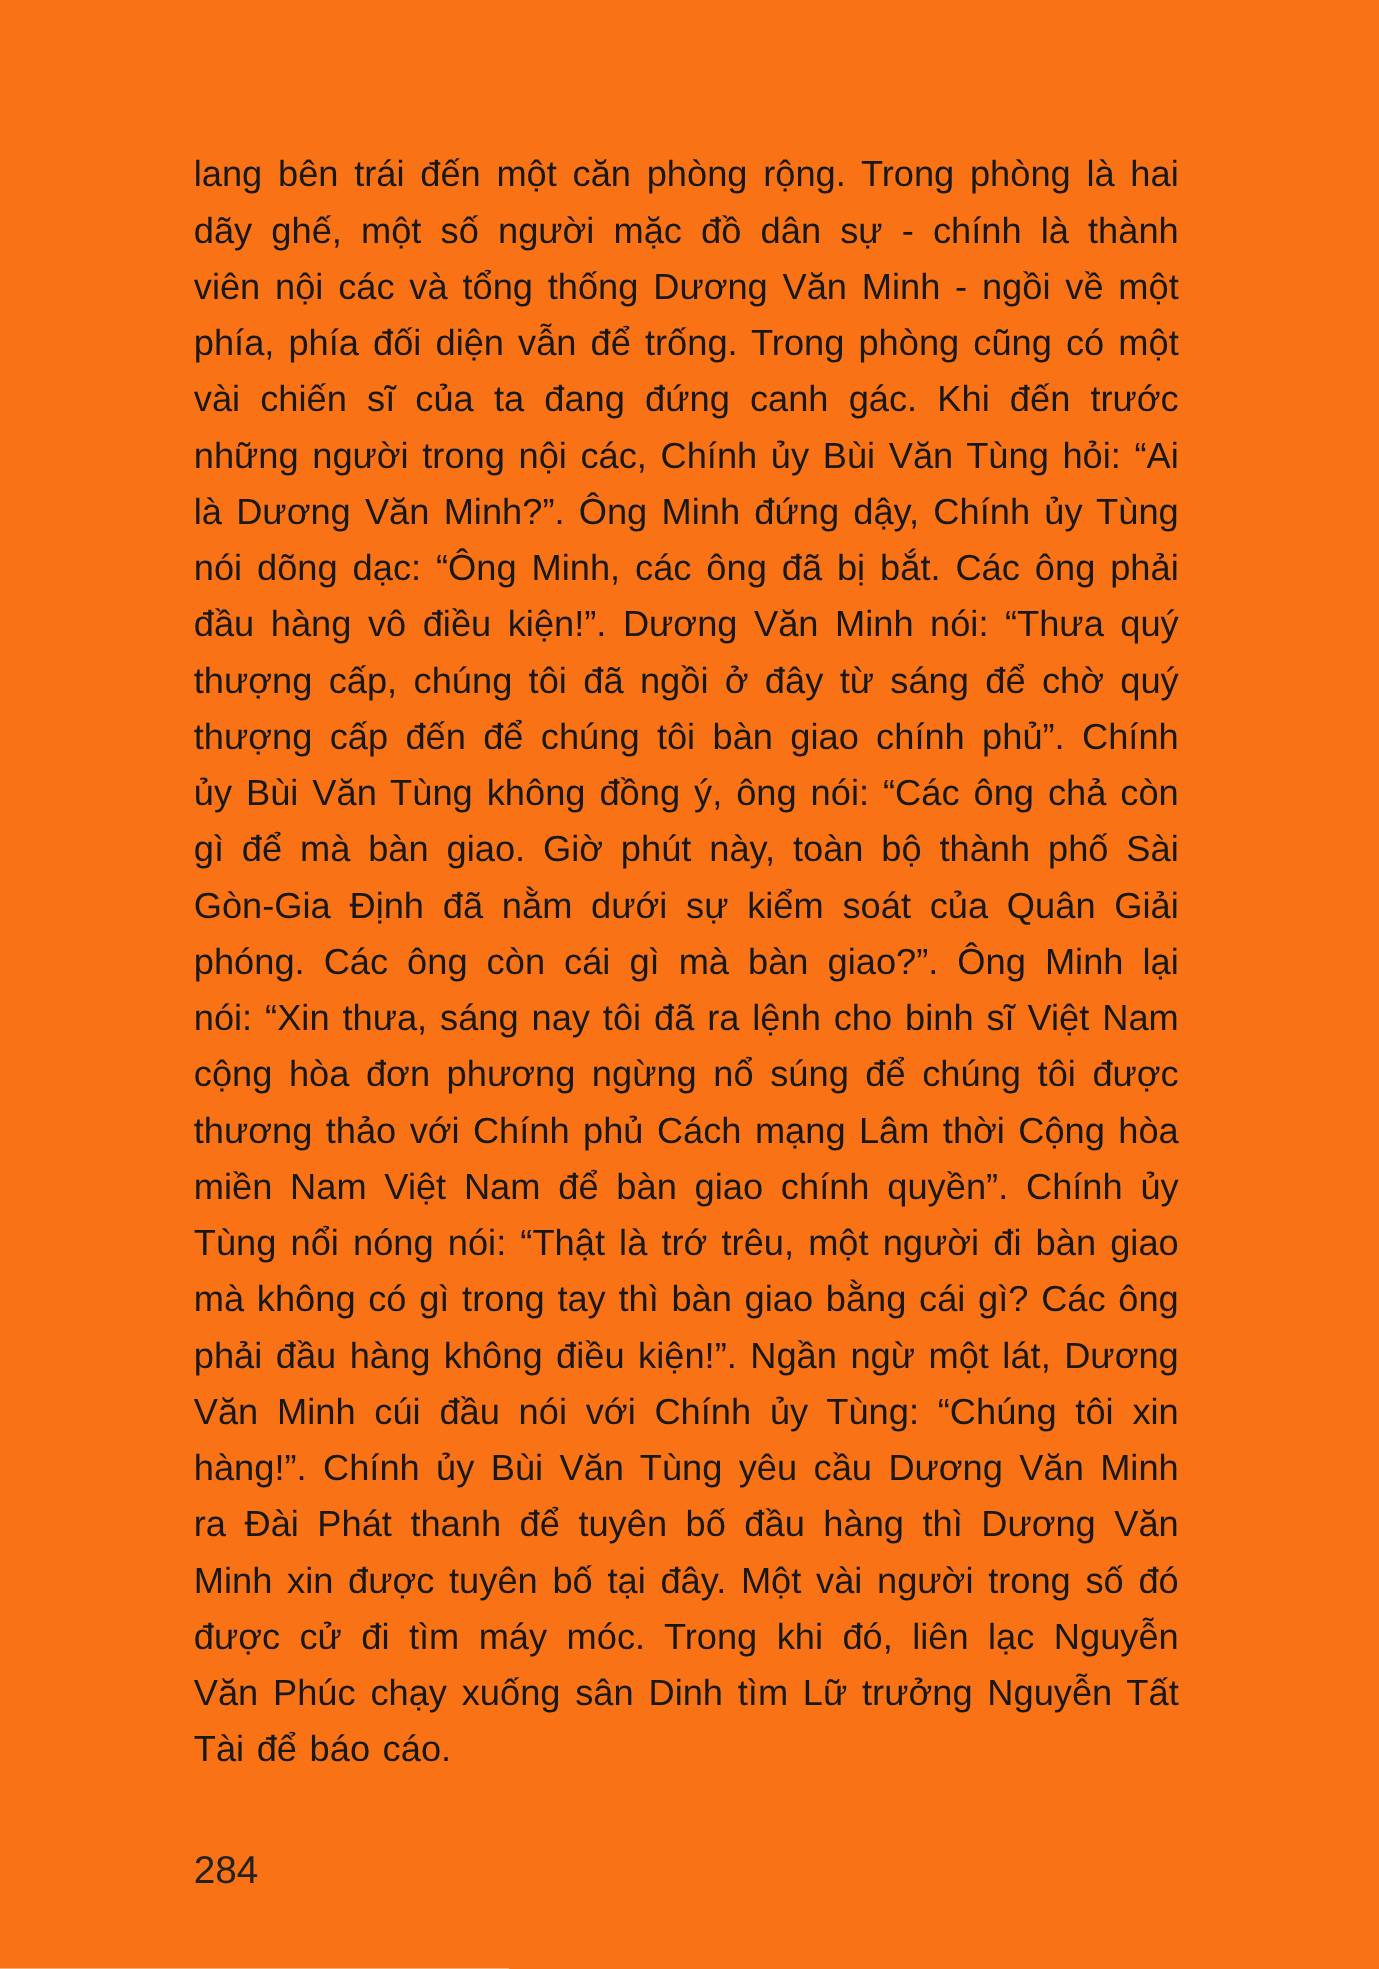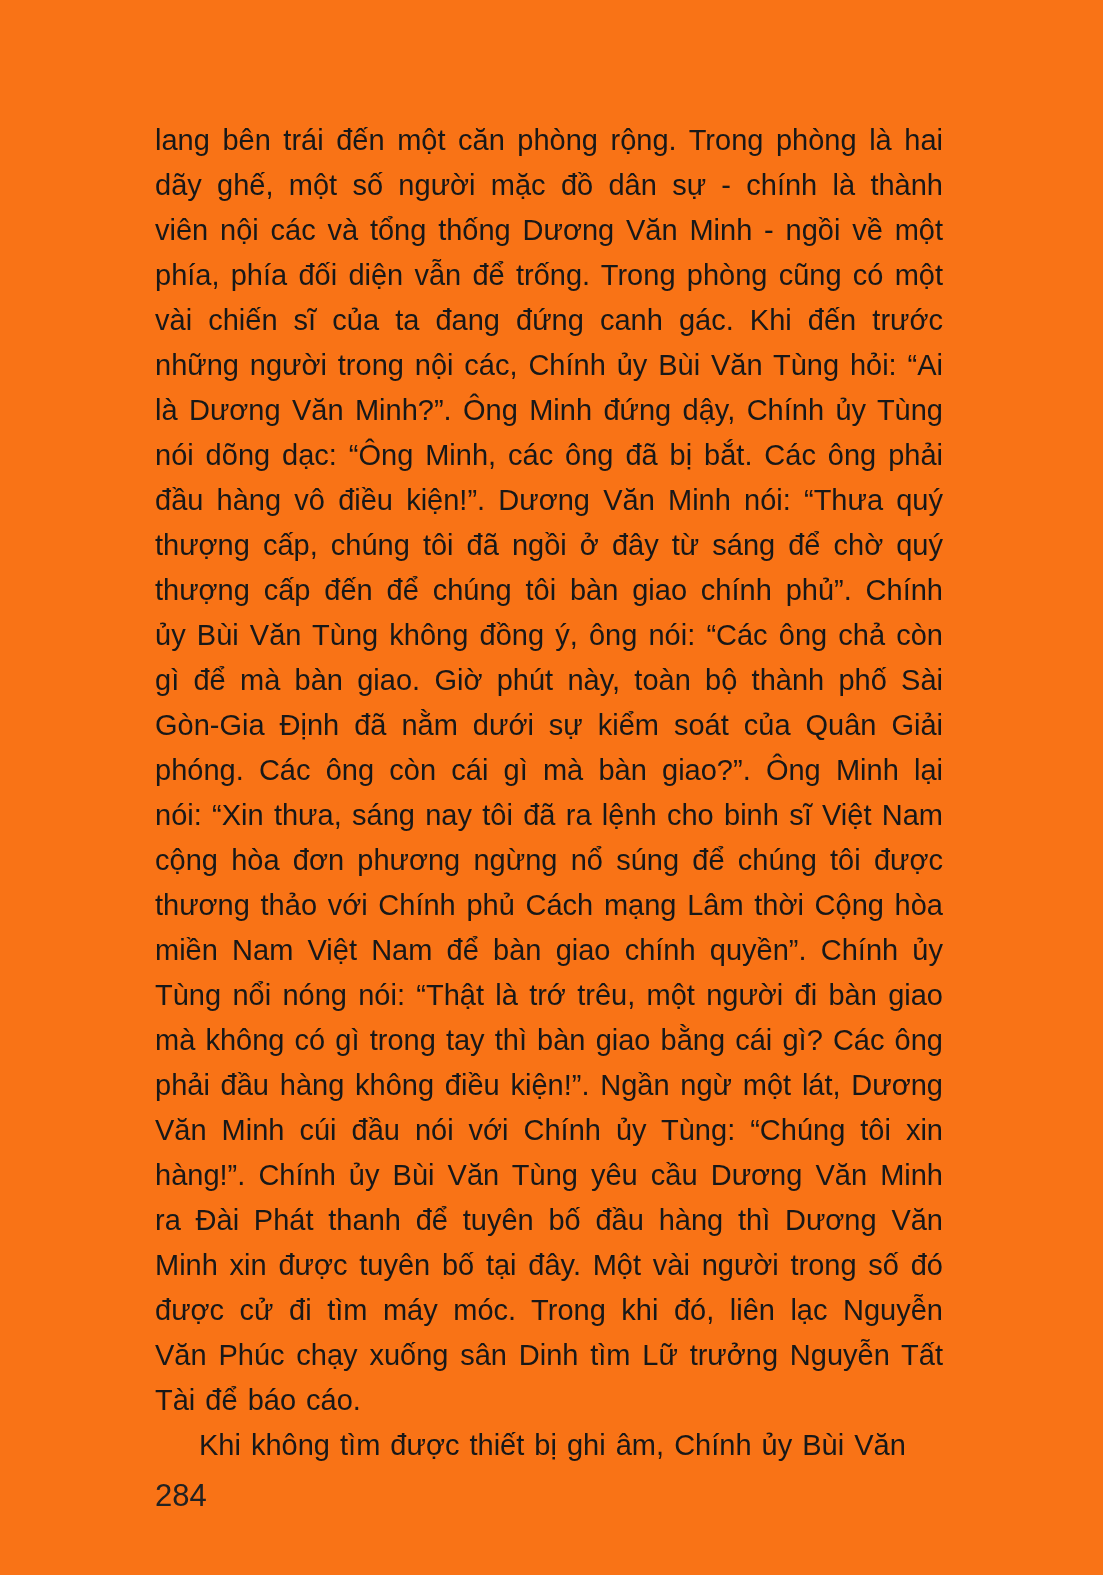--- a/index.html
+++ b/index.html
@@ -40,16 +40,15 @@
     font-size: 31px;
     color: #222222;
   }
 </style>
 </head>
 <body>
 
 <div class="page">
   <div class="text-block">
     <p class="para continuation">lang bên trái đến một căn phòng rộng. Trong phòng là hai dãy ghế, một số người mặc đồ dân sự - chính là thành viên nội các và tổng thống Dương Văn Minh - ngồi về một phía, phía đối diện vẫn để trống. Trong phòng cũng có một vài chiến sĩ của ta đang đứng canh gác. Khi đến trước những người trong nội các, Chính ủy Bùi Văn Tùng hỏi: “Ai là Dương Văn Minh?”. Ông Minh đứng dậy, Chính ủy Tùng nói dõng dạc: “Ông Minh, các ông đã bị bắt. Các ông phải đầu hàng vô điều kiện!”. Dương Văn Minh nói: “Thưa quý thượng cấp, chúng tôi đã ngồi ở đây từ sáng để chờ quý thượng cấp đến để chúng tôi bàn giao chính phủ”. Chính ủy Bùi Văn Tùng không đồng ý, ông nói: “Các ông chả còn gì để mà bàn giao. Giờ phút này, toàn bộ thành phố Sài Gòn-Gia Định đã nằm dưới sự kiểm soát của Quân Giải phóng. Các ông còn cái gì mà bàn giao?”. Ông Minh lại nói: “Xin thưa, sáng nay tôi đã ra lệnh cho binh sĩ Việt Nam cộng hòa đơn phương ngừng nổ súng để chúng tôi được thương thảo với Chính phủ Cách mạng Lâm thời Cộng hòa miền Nam Việt Nam để bàn giao chính quyền”. Chính ủy Tùng nổi nóng nói: “Thật là trớ trêu, một người đi bàn giao mà không có gì trong tay thì bàn giao bằng cái gì? Các ông phải đầu hàng không điều kiện!”. Ngần ngừ một lát, Dương Văn Minh cúi đầu nói với Chính ủy Tùng: “Chúng tôi xin hàng!”. Chính ủy Bùi Văn Tùng yêu cầu Dương Văn Minh ra Đài Phát thanh để tuyên bố đầu hàng thì Dương Văn Minh xin được tuyên bố tại đây. Một vài người trong số đó được cử đi tìm máy móc. Trong khi đó, liên lạc Nguyễn Văn Phúc chạy xuống sân Dinh tìm Lữ trưởng Nguyễn Tất Tài để báo cáo.</p>
-    <p class="para indented">Khi không tìm được thiết bị ghi âm, Chính ủy Bùi Văn</p>
   </div>
   <div class="page-number">284</div>
 </div>
 
 </body></html>

